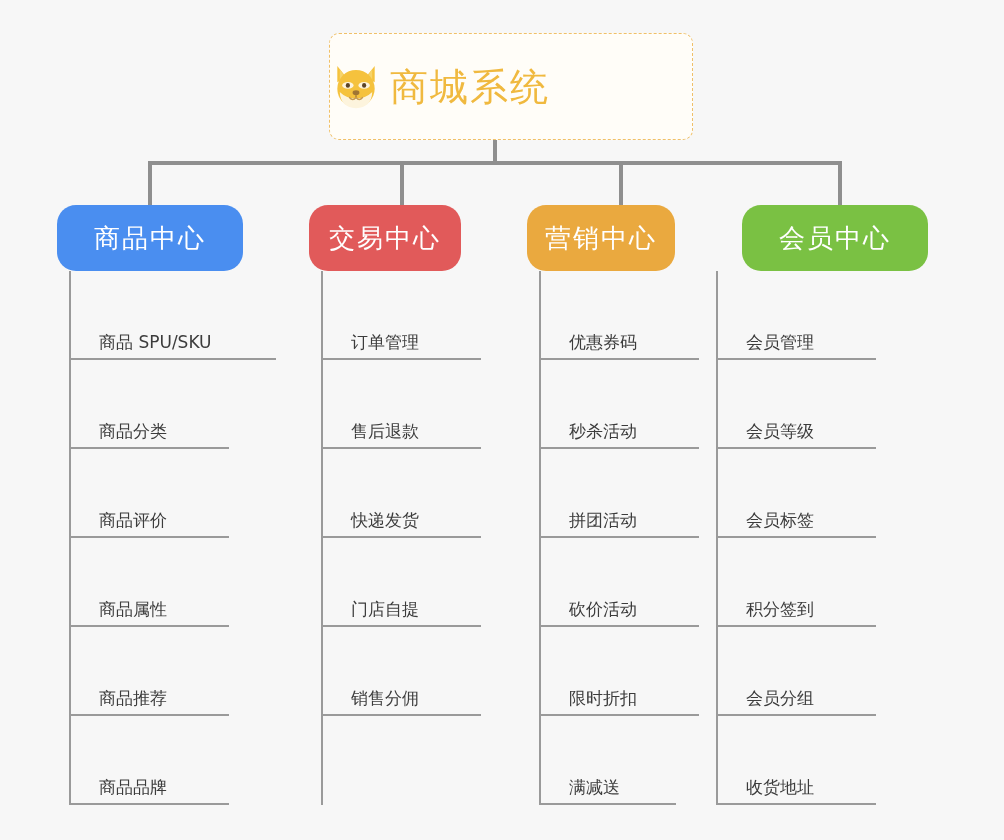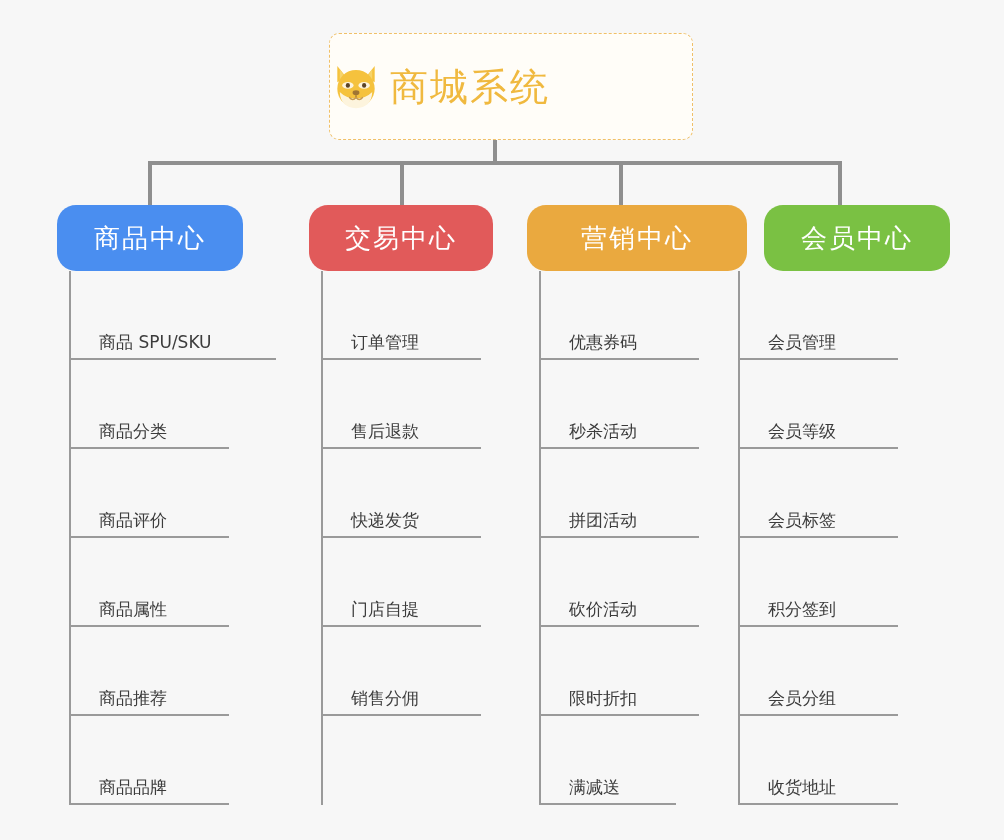--- a/index.html
+++ b/index.html
@@ -176,21 +176,21 @@
             <span class="leaf-label">商品推荐</span>
             <div class="leaf-underline" style="width: 160px;"></div>
           </div>
           <div class="leaf">
             <span class="leaf-label">商品品牌</span>
             <div class="leaf-underline" style="width: 160px;"></div>
           </div>
         </div>
       </div>
       <div class="column" style="left: 309px; width: 184px;">
-        <div class="col-header" style="background: rgb(225, 90, 90); width: 184px;">
+        <div class="col-header" style="background: rgb(225, 90, 90); width: 152px;">
           <span>交易中心</span>
         </div>
         <div class="spine" style="height: 534px;"></div>
         <div class="items">
           <div class="leaf">
             <span class="leaf-label">订单管理</span>
             <div class="leaf-underline" style="width: 160px;"></div>
           </div>
           <div class="leaf">
             <span class="leaf-label">售后退款</span>
@@ -204,21 +204,21 @@
             <span class="leaf-label">门店自提</span>
             <div class="leaf-underline" style="width: 160px;"></div>
           </div>
           <div class="leaf">
             <span class="leaf-label">销售分佣</span>
             <div class="leaf-underline" style="width: 160px;"></div>
           </div>
         </div>
       </div>
       <div class="column" style="left: 527px; width: 186px;">
-        <div class="col-header" style="background: rgb(234, 169, 63); width: 220px;">
+        <div class="col-header" style="background: rgb(234, 169, 63); width: 148px;">
           <span>营销中心</span>
         </div>
         <div class="spine" style="height: 534px;"></div>
         <div class="items">
           <div class="leaf">
             <span class="leaf-label">优惠券码</span>
             <div class="leaf-underline" style="width: 160px;"></div>
           </div>
           <div class="leaf">
             <span class="leaf-label">秒杀活动</span>
@@ -235,21 +235,21 @@
           <div class="leaf">
             <span class="leaf-label">限时折扣</span>
             <div class="leaf-underline" style="width: 160px;"></div>
           </div>
           <div class="leaf">
             <span class="leaf-label">满减送</span>
             <div class="leaf-underline" style="width: 137px;"></div>
           </div>
         </div>
       </div>
-      <div class="column" style="left: 726px; width: 205px; padding-left: 38px;">
+      <div class="column" style="left: 704px; width: 205px; padding-left: 38px;">
         <div class="col-header" style="background: rgb(122, 193, 67); width: 186px;">
           <span>会员中心</span>
         </div>
         <div class="spine" style="height: 534px;"></div>
         <div class="items">
           <div class="leaf">
             <span class="leaf-label">会员管理</span>
             <div class="leaf-underline" style="width: 160px;"></div>
           </div>
           <div class="leaf">

